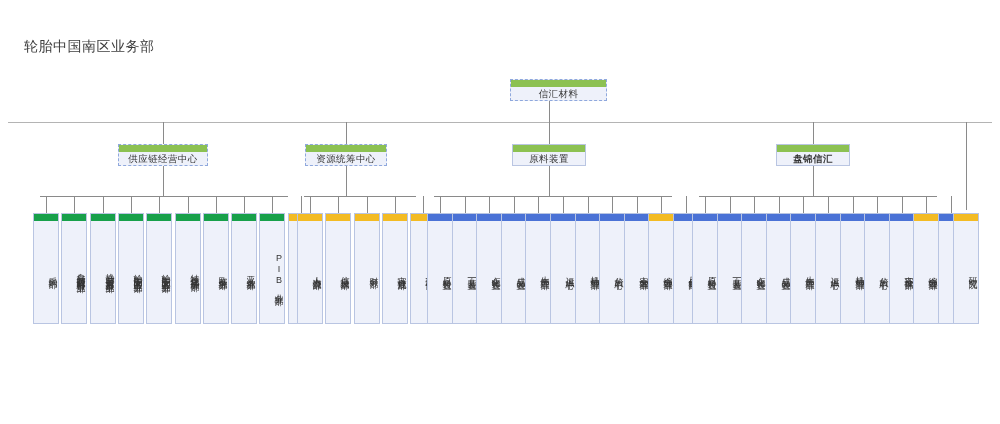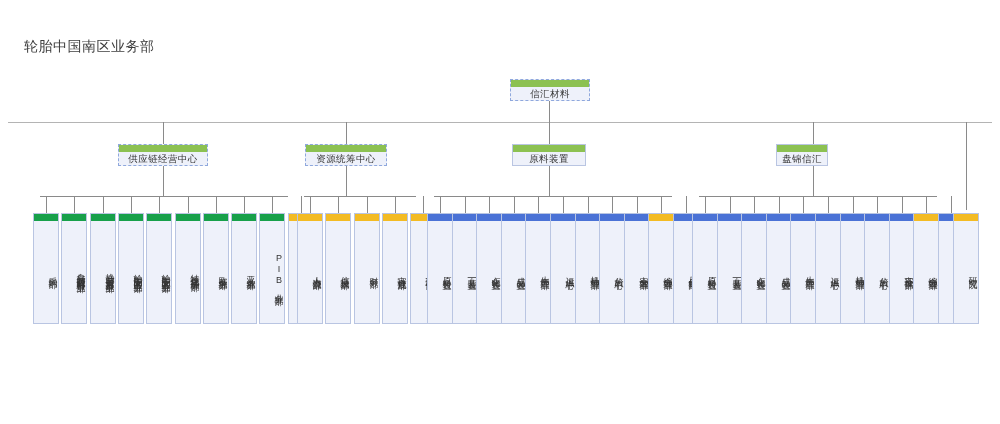--- a/index.html
+++ b/index.html
@@ -137,21 +137,21 @@
     color: #444444;
   }
 </style>
 </head>
 <body>
 
 <div id="page">
 
   <div class="chart-title">轮胎中国南区业务部</div>
 
-  <div class="node h-node dashed" id="root-node" style="left:510px; top:79px; width:80px;">
+  <div class="node h-node dashed" id="root-node" style="left:510px; top:79px; width:97px;">
     <div class="cap profit"></div>
     <div class="label">信汇材料</div>
   </div>
 
   <div class="vline" style="left:549px; top:101px; height:34px;"></div>
 
   <div class="busline" style="left:8px; top:122px; width:984px;"></div>
 
   <div class="vline" style="left:163px; top:122px; height:22px;"></div>
   <div class="vline" style="left:346px; top:122px; height:22px;"></div>
@@ -167,21 +167,21 @@
   <div class="node h-node dashed" style="left:305px; top:144px; width:82px;">
     <div class="cap profit"></div>
     <div class="label">资源统筹中心</div>
   </div>
 
   <div class="node h-node" style="left:512px; top:144px; width:74px;">
     <div class="cap profit"></div>
     <div class="label">原料装置</div>
   </div>
 
-  <div class="node h-node" style="left:776px; top:144px; width:52px;">
+  <div class="node h-node" style="left:776px; top:144px; width:74px;font-weight:bold;">
     <div class="cap profit"></div>
     <div class="label">盘锦信汇</div>
   </div>
 
   <div class="vline" style="left:163px; top:166px; height:30px;"></div>
   <div class="hline" style="left:40px;  top:196px; width:248px;"></div>
 
   <div class="vline" style="left:346px; top:166px; height:30px;"></div>
   <div class="hline" style="left:304px; top:196px; width:112px;"></div>
 

